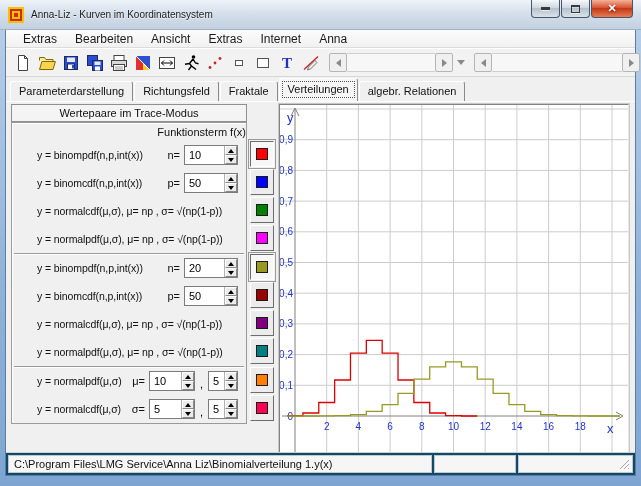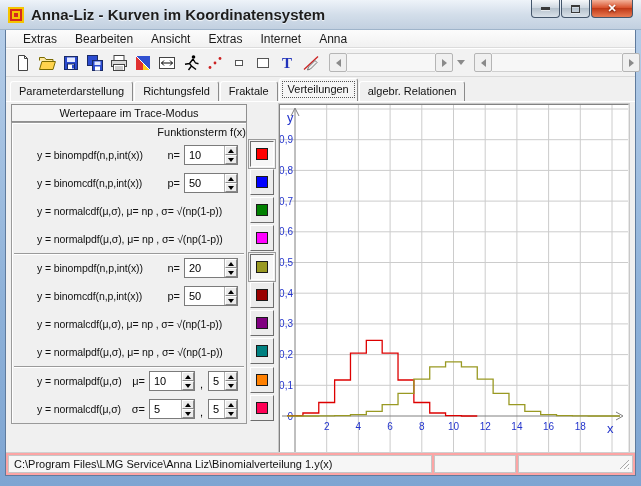--- a/index.html
+++ b/index.html
@@ -10,21 +10,21 @@
     background:linear-gradient(#b9d0ea,#8fb2d9 60%,#7ea5d2);
     outline:1px solid #3c6195;
     padding:0 5px 10px 5px;
   }
   
   .titlebar{height:30px;display:flex;align-items:center;position:relative;
     background:linear-gradient(#eef3f9,#d3deea 50%,#c2d0e0);
     margin:0 -5px;padding:0 8px;border-bottom:1px solid #9fb4ca;}
   .app-ico{width:16px;height:16px;background:#d42a1e;border:2px solid #f5c400;
     box-shadow:inset 0 0 0 2px #d42a1e, inset 0 0 0 4px #f5c400;margin-right:7px;flex:none;}
-  .title-text{font-size:15px;color:#1c1c1c;text-shadow:0 1px 1px rgba(255,255,255,.8);font-weight:bold;}
+  .title-text{font-size:10px;color:#1c1c1c;text-shadow:0 1px 1px rgba(255,255,255,.8);}
   .winbtns{position:absolute;right:8px;top:0;display:flex;}
   .wbtn{width:29px;height:18px;border:1px solid #44566b;border-top:none;
     border-radius:0 0 4px 4px;margin-left:1px;display:flex;align-items:center;justify-content:center;
     background:linear-gradient(#f6f8fa,#cfd8e1 45%,#b6c2cd 50%,#dae2ea);cursor:default;}
   .wbtn.close{width:42px;background:linear-gradient(#f3b29a,#d9532f 45%,#c03a18 50%,#e97a52);}
   .g-min{width:9px;height:3px;background:#3a3a3a;box-shadow:0 1px 0 rgba(255,255,255,.6);}
   .g-max{width:9px;height:8px;border:1px solid #3a3a3a;box-shadow:inset 0 1px 0 #3a3a3a,0 1px 0 rgba(255,255,255,.5);}
   .g-x{color:#fff;font-size:11px;font-weight:bold;text-shadow:0 1px 2px #6b1a05;line-height:1;}
   
   .client{background:#f0f0f0;height:446px;display:flex;flex-direction:column;border:1px solid #5f7b9d;border-top:none;}
@@ -69,21 +69,21 @@
   .su::after{content:"";width:0;height:0;border-left:3px solid transparent;border-right:3px solid transparent;border-bottom:4px solid #000;}
   .sd::after{content:"";width:0;height:0;border-left:3px solid transparent;border-right:3px solid transparent;border-top:4px solid #000;}
   .cbtn{position:absolute;left:244px;width:24px;height:26px;background:#ececec;
     border:1px solid;border-color:#ffffff #6d6d6d #6d6d6d #ffffff;
     display:flex;align-items:center;justify-content:center;padding:0;}
   .cbtn.sel{background:#f7f7f7;border-color:#6d6d6d #ffffff #ffffff #6d6d6d;outline:1px solid #9a9a9a;outline-offset:1px;}
   .swatch{width:12px;height:12px;border:1px solid #1a1a1a;}
   .chart-panel{position:absolute;left:273px;top:2px;width:350px;height:350px;background:#fff;
     border:1px solid;border-color:#828282 #e8e8e8 #e8e8e8 #828282;box-shadow:0 0 0 1px #c8c8c8;}
   
-  .statusbar{height:23px;background:#fca5a5;border-top:1px solid #d0d0d0;display:flex;align-items:stretch;
+  .statusbar{height:23px;background:#0c4a6e;border-top:1px solid #d0d0d0;display:flex;align-items:stretch;
     padding:2px 2px 2px 2px;flex:none;position:relative;}
   .spanel{border:1px solid #c6c6c6;background:#f6f6f6;font-size:11px;color:#111;
     padding:2px 5px 0 5px;white-space:nowrap;overflow:hidden;margin-right:2px;}
   .sp1{width:424px;}
   .sp2{width:82px;}
   .sp3{flex:1;margin-right:0;position:relative;}
   .grip{position:absolute;right:1px;bottom:1px;}
 </style>
 </head>
 <body>

